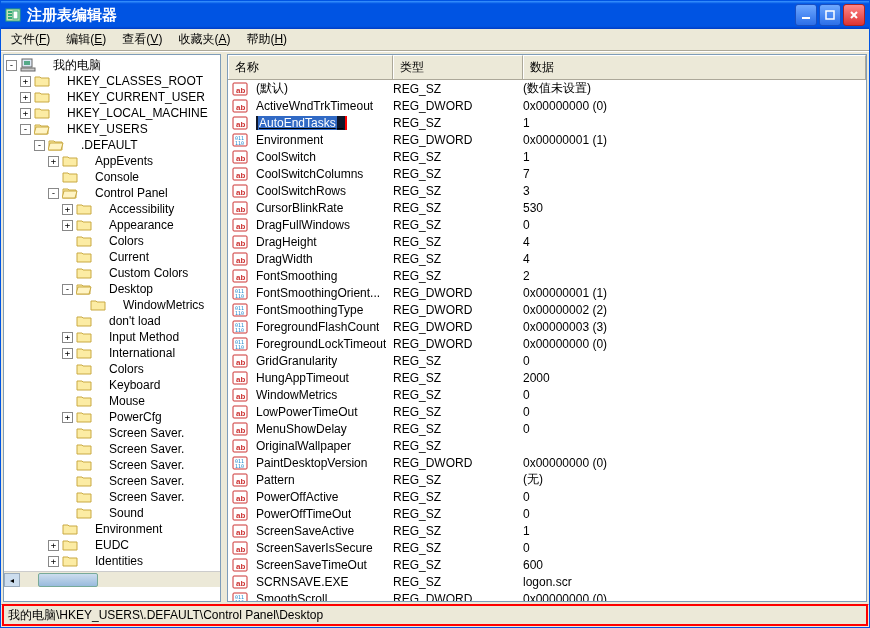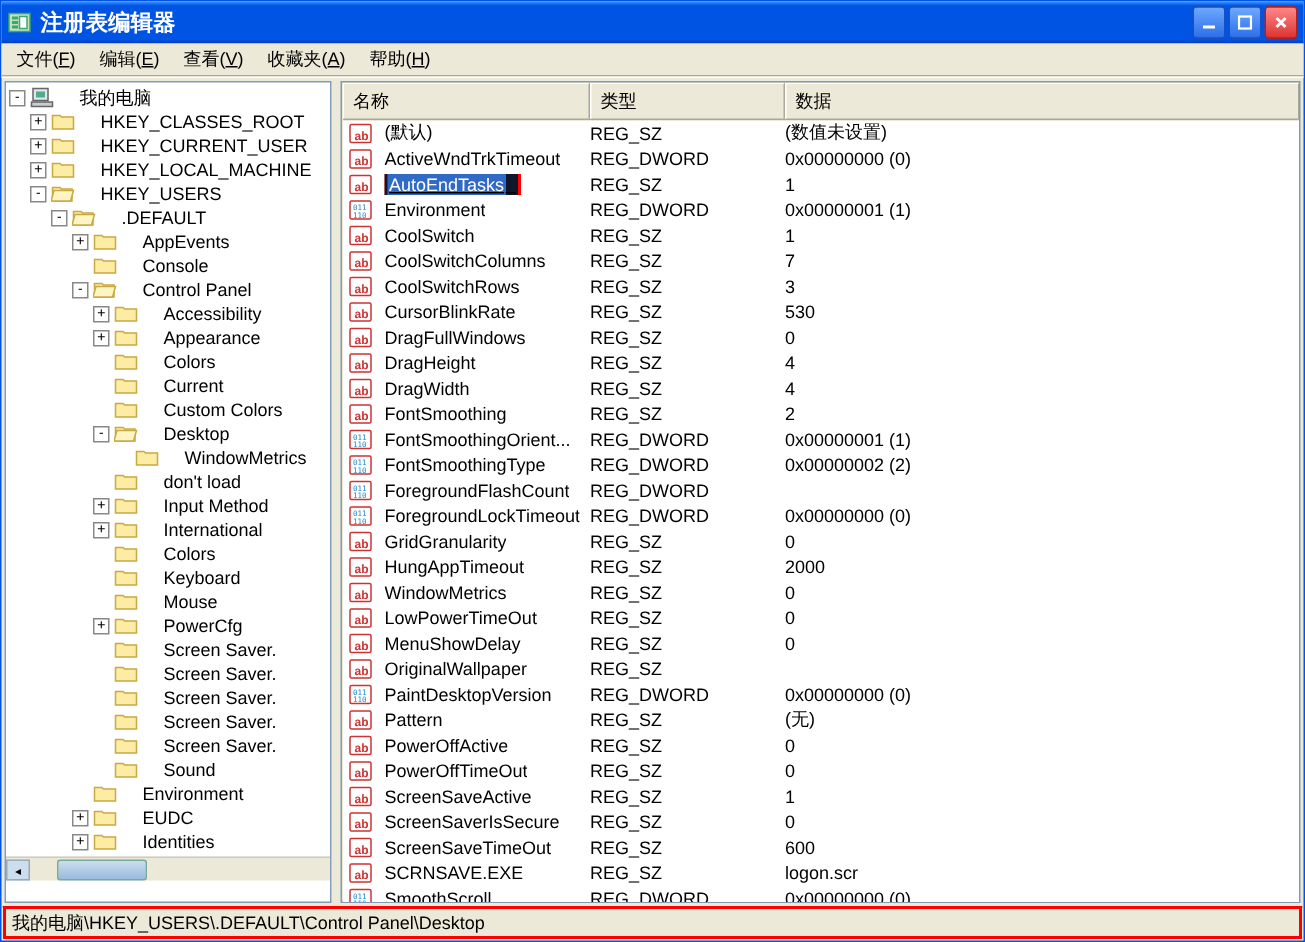--- a/index.html
+++ b/index.html
@@ -603,20 +603,21 @@
               <span class="vicon">
                 <svg width="16" height="16">
                   <rect x="1" y="2" width="14" height="12" rx="1" fill="#fff" stroke="#c33"></rect>
                   <text x="3" y="8" font-size="5" fill="#28c" font-family="monospace">011</text>
                   <text x="3" y="13" font-size="5" fill="#28c" font-family="monospace">110</text>
                 </svg>
               </span>
               <span class="vlabel">ForegroundFlashCount</span>
             </div>
             <div class="cell type">REG_DWORD</div>
+            <div class="cell data">0x00000003 (3)</div>
           </div>
           <div class="row">
             <div class="cell name">
               <span class="vicon">
                 <svg width="16" height="16">
                   <rect x="1" y="2" width="14" height="12" rx="1" fill="#fff" stroke="#c33"></rect>
                   <text x="3" y="8" font-size="5" fill="#28c" font-family="monospace">011</text>
                   <text x="3" y="13" font-size="5" fill="#28c" font-family="monospace">110</text>
                 </svg>
               </span>

